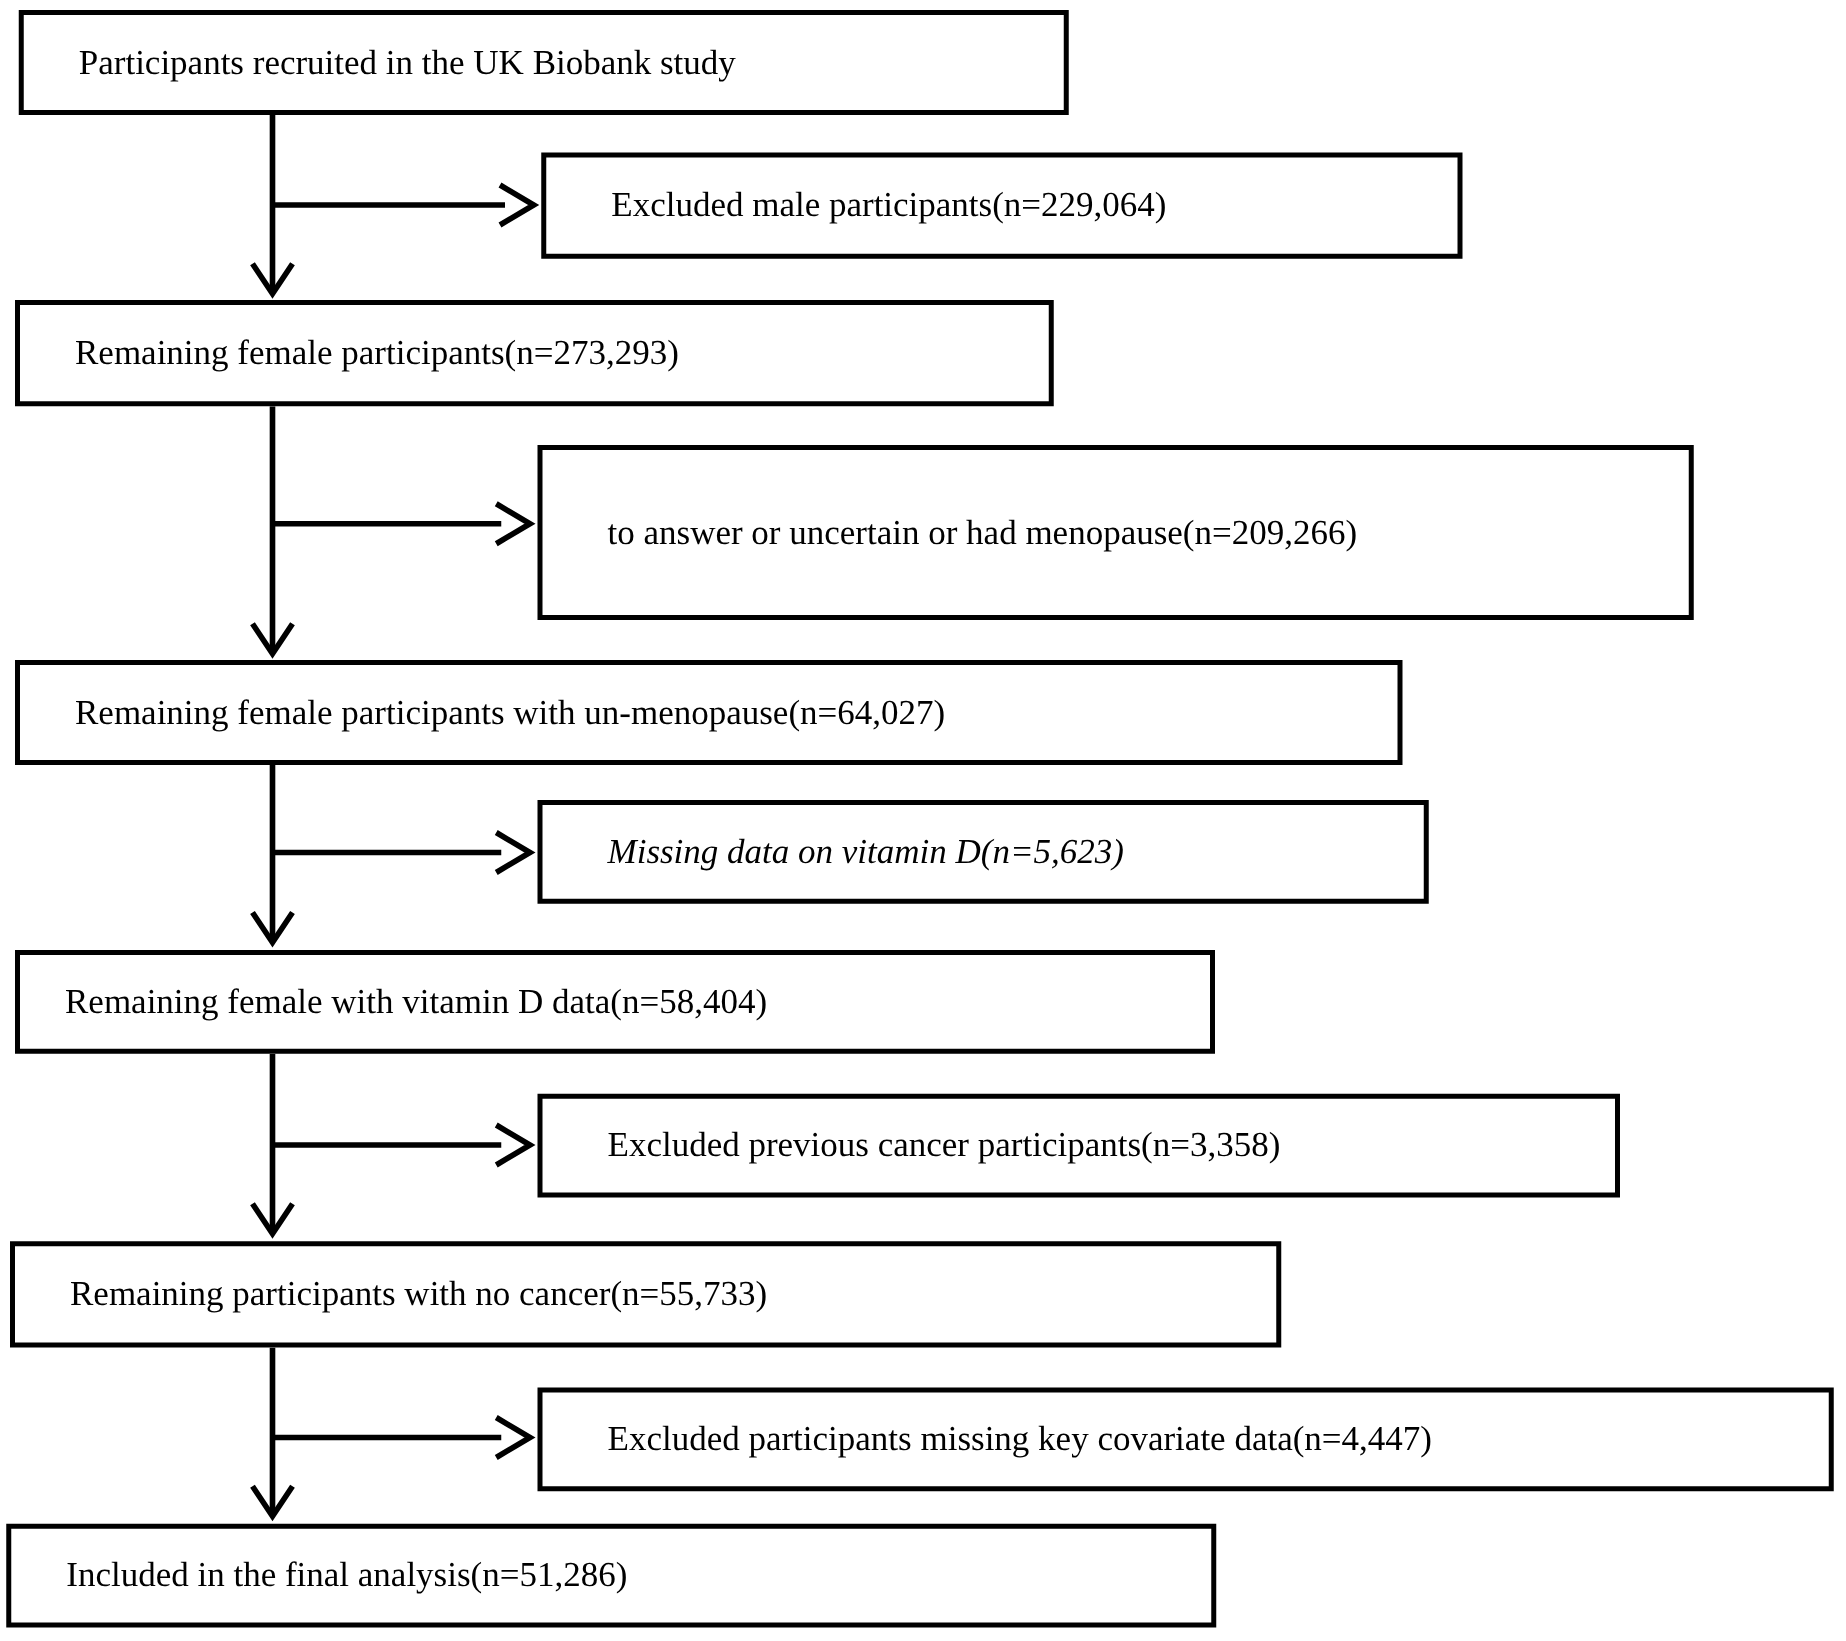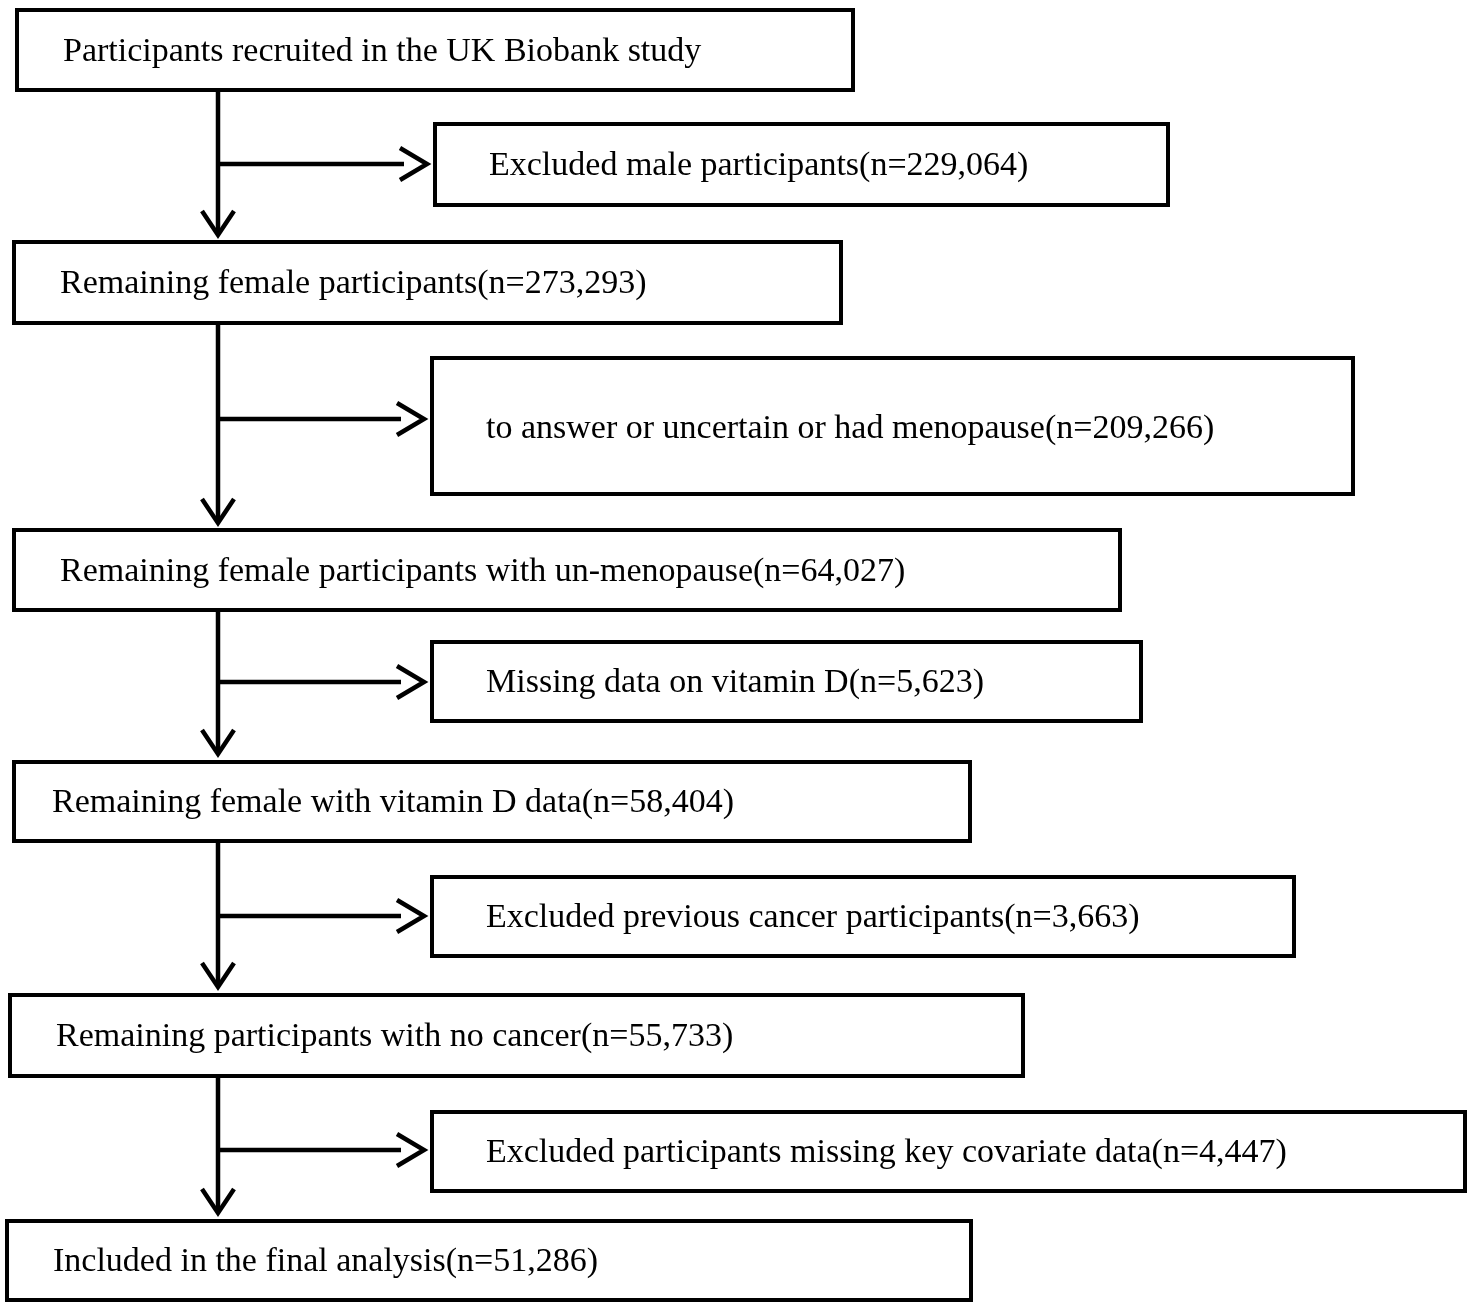--- a/index.html
+++ b/index.html
@@ -30,21 +30,21 @@
     stroke-linejoin: miter;
     stroke-linecap: butt;
   }
   .box {
     position: absolute;
     box-sizing: border-box;
     border: 4px solid #000000;
     background: #ffffff;
     display: flex;
     align-items: center;
-    font-size: 34px;
+    font-size: 28px;
     line-height: 1.25;
     padding: 0 20px 0 44px;
     white-space: nowrap;
   }
   .box.excl {
     padding-left: 52px;
   }
   #x2 {
     align-items: center;
   }
@@ -55,21 +55,21 @@
   
   #b1 { left: 15px;  top: 8px;    width: 840px;  height: 84px; }
   #b2 { left: 12px;  top: 240px;  width: 831px;  height: 85px; }
   #b3 { left: 12px;  top: 528px;  width: 1110px; height: 84px; text-align: center; }
   #b4 { left: 12px;  top: 760px;  width: 960px;  height: 83px; padding-left: 36px; }
   #b5 { left: 8px;   top: 993px;  width: 1017px; height: 85px; }
   #b6 { left: 5px;   top: 1219px; width: 968px;  height: 83px; text-align: center; }
   
   #x1 { left: 433px; top: 122px;  width: 737px;  height: 85px; }
   #x2 { left: 430px; top: 356px;  width: 925px;  height: 140px; }
-  #x3 { left: 430px; top: 640px;  width: 713px;  height: 83px; }
+  #x3 { left: 430px; top: 640px;  width: 713px;  height: 83px; font-style: italic; }
   #x4 { left: 430px; top: 875px;  width: 866px;  height: 83px; }
   #x5 { left: 430px; top: 1110px; width: 1037px; height: 83px; }
 </style>
 </head>
 <body>
 
 <div id="canvas">
 
   <svg id="arrows" viewBox="0 0 1477 1313" xmlns="http://www.w3.org/2000/svg">
 
@@ -148,21 +148,21 @@
 
   <div class="box excl" id="x3">
     <span>Missing data on vitamin D(n=5,623)</span>
   </div>
 
   <div class="box" id="b4">
     <span>Remaining female with vitamin D data(n=58,404)</span>
   </div>
 
   <div class="box excl" id="x4">
-    <span>Excluded previous cancer participants(n=3,663)</span>
+    <span>Excluded previous cancer participants(n=3,358)</span>
   </div>
 
   <div class="box" id="b5">
     <span>Remaining participants with no cancer(n=55,733)</span>
   </div>
 
   <div class="box excl" id="x5">
     <span>Excluded participants missing key covariate data(n=4,447)</span>
   </div>
 

